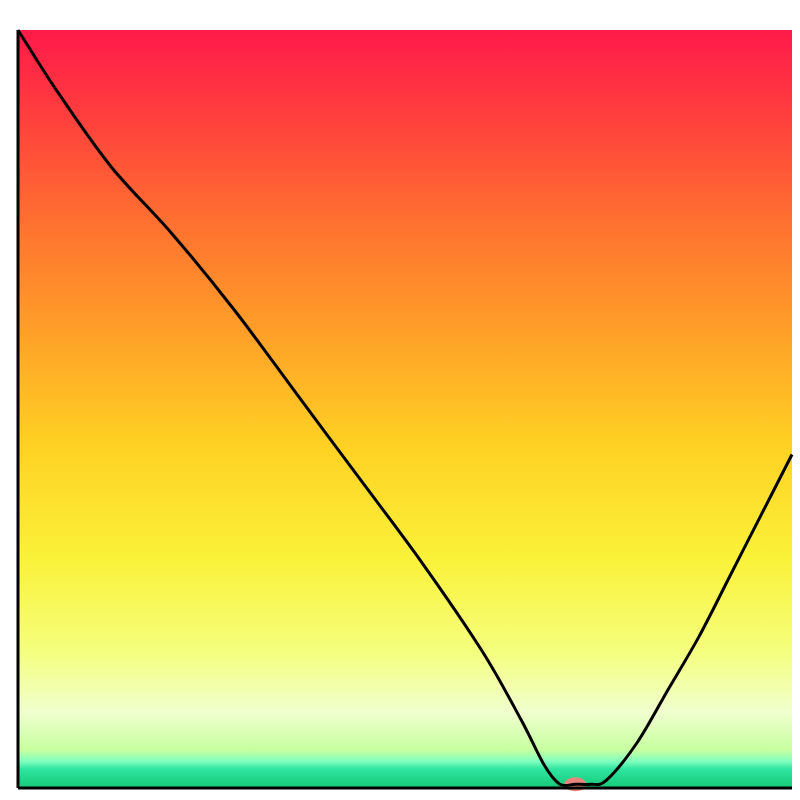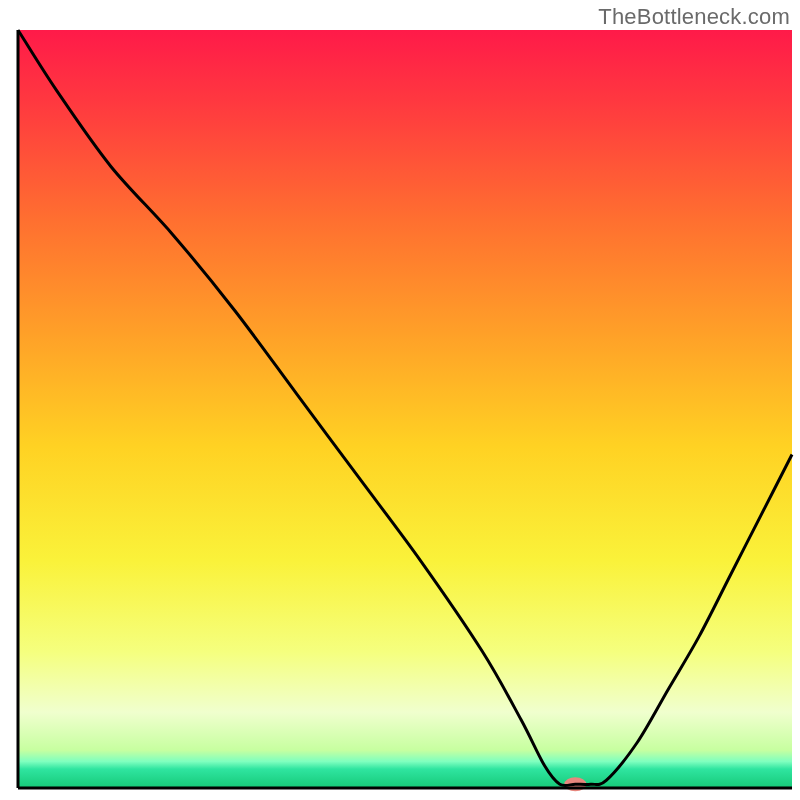--- a/index.html
+++ b/index.html
@@ -27,21 +27,20 @@
     z-index: 10;
   }
   svg {
     display: block;
   }
 </style>
 </head>
 <body>
 
 <div class="chart-container">
-  <div class="watermark">TheBottleneck.com</div>
   <svg id="chart-svg" width="800" height="800" viewBox="0 0 800 800">
     <defs>
       <linearGradient id="bg-grad" x1="0" y1="0" x2="0" y2="1">
           <stop offset="0%" stop-color="#ff1a49"></stop>
           <stop offset="10%" stop-color="#ff3a3f"></stop>
           <stop offset="25%" stop-color="#ff6f30"></stop>
           <stop offset="40%" stop-color="#ffa028"></stop>
           <stop offset="55.00000000000001%" stop-color="#ffd223"></stop>
           <stop offset="70%" stop-color="#faf23a"></stop>
           <stop offset="82%" stop-color="#f5ff7e"></stop>

